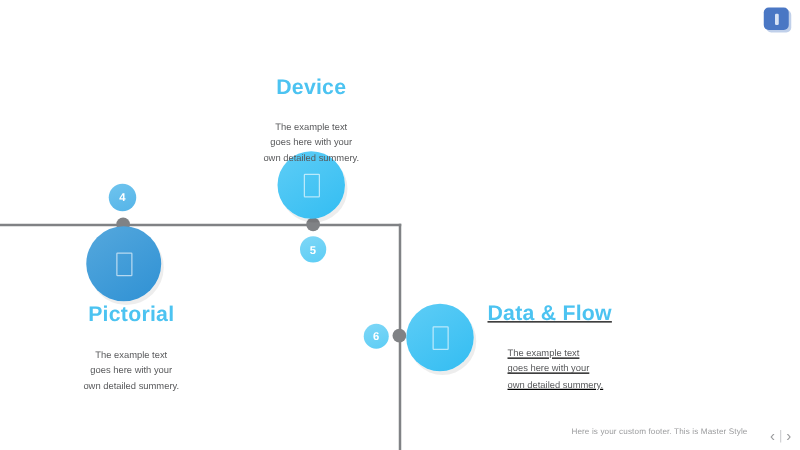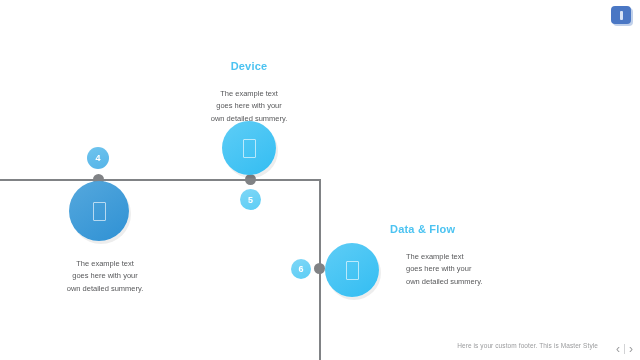--- a/index.html
+++ b/index.html
@@ -108,34 +108,34 @@
     left: 325px; top: 243px;
     width: 54px; height: 54px;
     background: linear-gradient(145deg, #5ecdf6 0%, #33bdf2 100%);
   }
 
   
   .block { position: absolute; }
   .block .title {
     color: #4cc3f1;
     font-weight: bold;
-    font-size: 11px;
+    font-size: 17px;
     margin: 0 0 8px 0;
     letter-spacing: .2px;
   }
   .block .body {
     color: #58595b;
     font-size: 7.5px;
     line-height: 1.65;
     margin: 16px;
     white-space: pre-line;
   }
   .block.device    { left: 189px; top: 60px;  width: 120px; text-align: center; }
   .block.pictorial { left: 40px;  top: 242px; width: 130px; text-align: center; }
-  .block.dataflow  { left: 390px; top: 223px; width: 130px; text-align: left; }
+  .block.dataflow  { left: 390px; top: 241px; width: 130px; text-align: left; text-decoration: underline; }
 
   
   .corner-btn {
     position: absolute;
     right: 9px; top: 6px;
     width: 20px; height: 18px;
     border-radius: 4px;
     background: #4a77c4;
     box-shadow: 2px 2px 0 rgba(74,119,196,0.35);
     display: flex;
@@ -211,20 +211,21 @@
   </div>
 
   <div class="block device">
     <p class="title">Device</p>
     <p class="body">The example text
 goes here with your
 own detailed summery.</p>
   </div>
 
   <div class="block pictorial">
+    <p class="title">Pictorial</p>
     <p class="body">The example text
 goes here with your
 own detailed summery.</p>
   </div>
 
   <div class="block dataflow">
     <p class="title">Data &amp; Flow</p>
     <p class="body">The example text
 goes here with your
 own detailed summery.</p>

